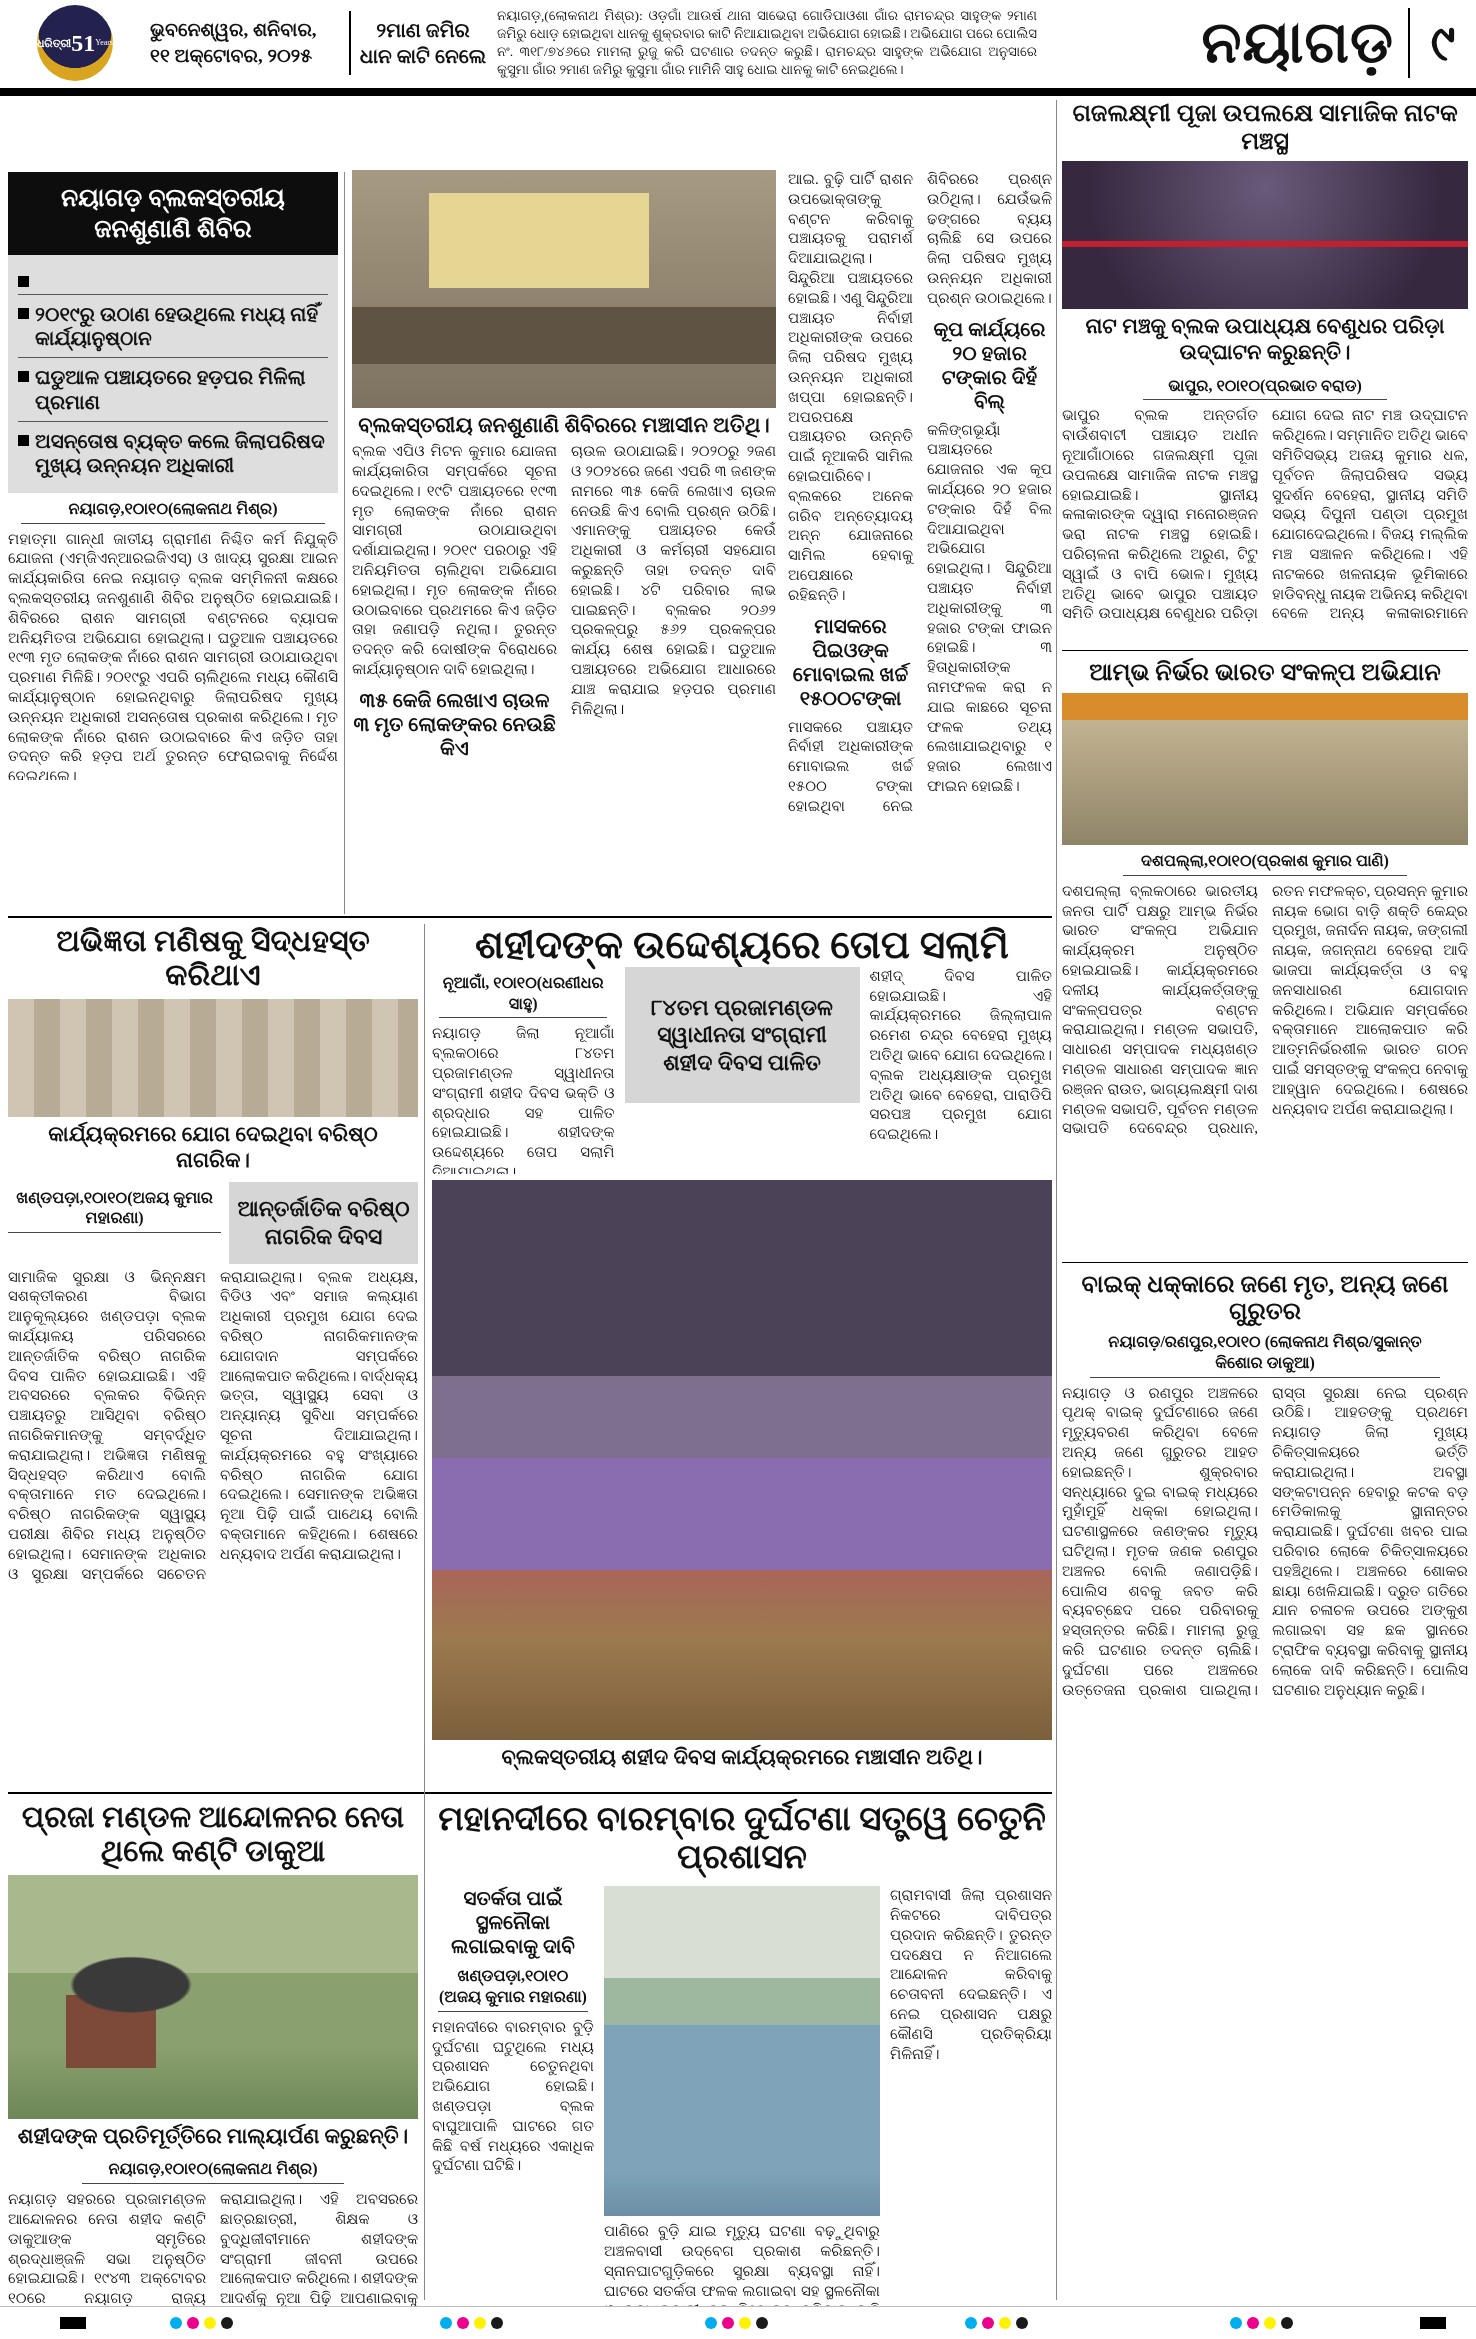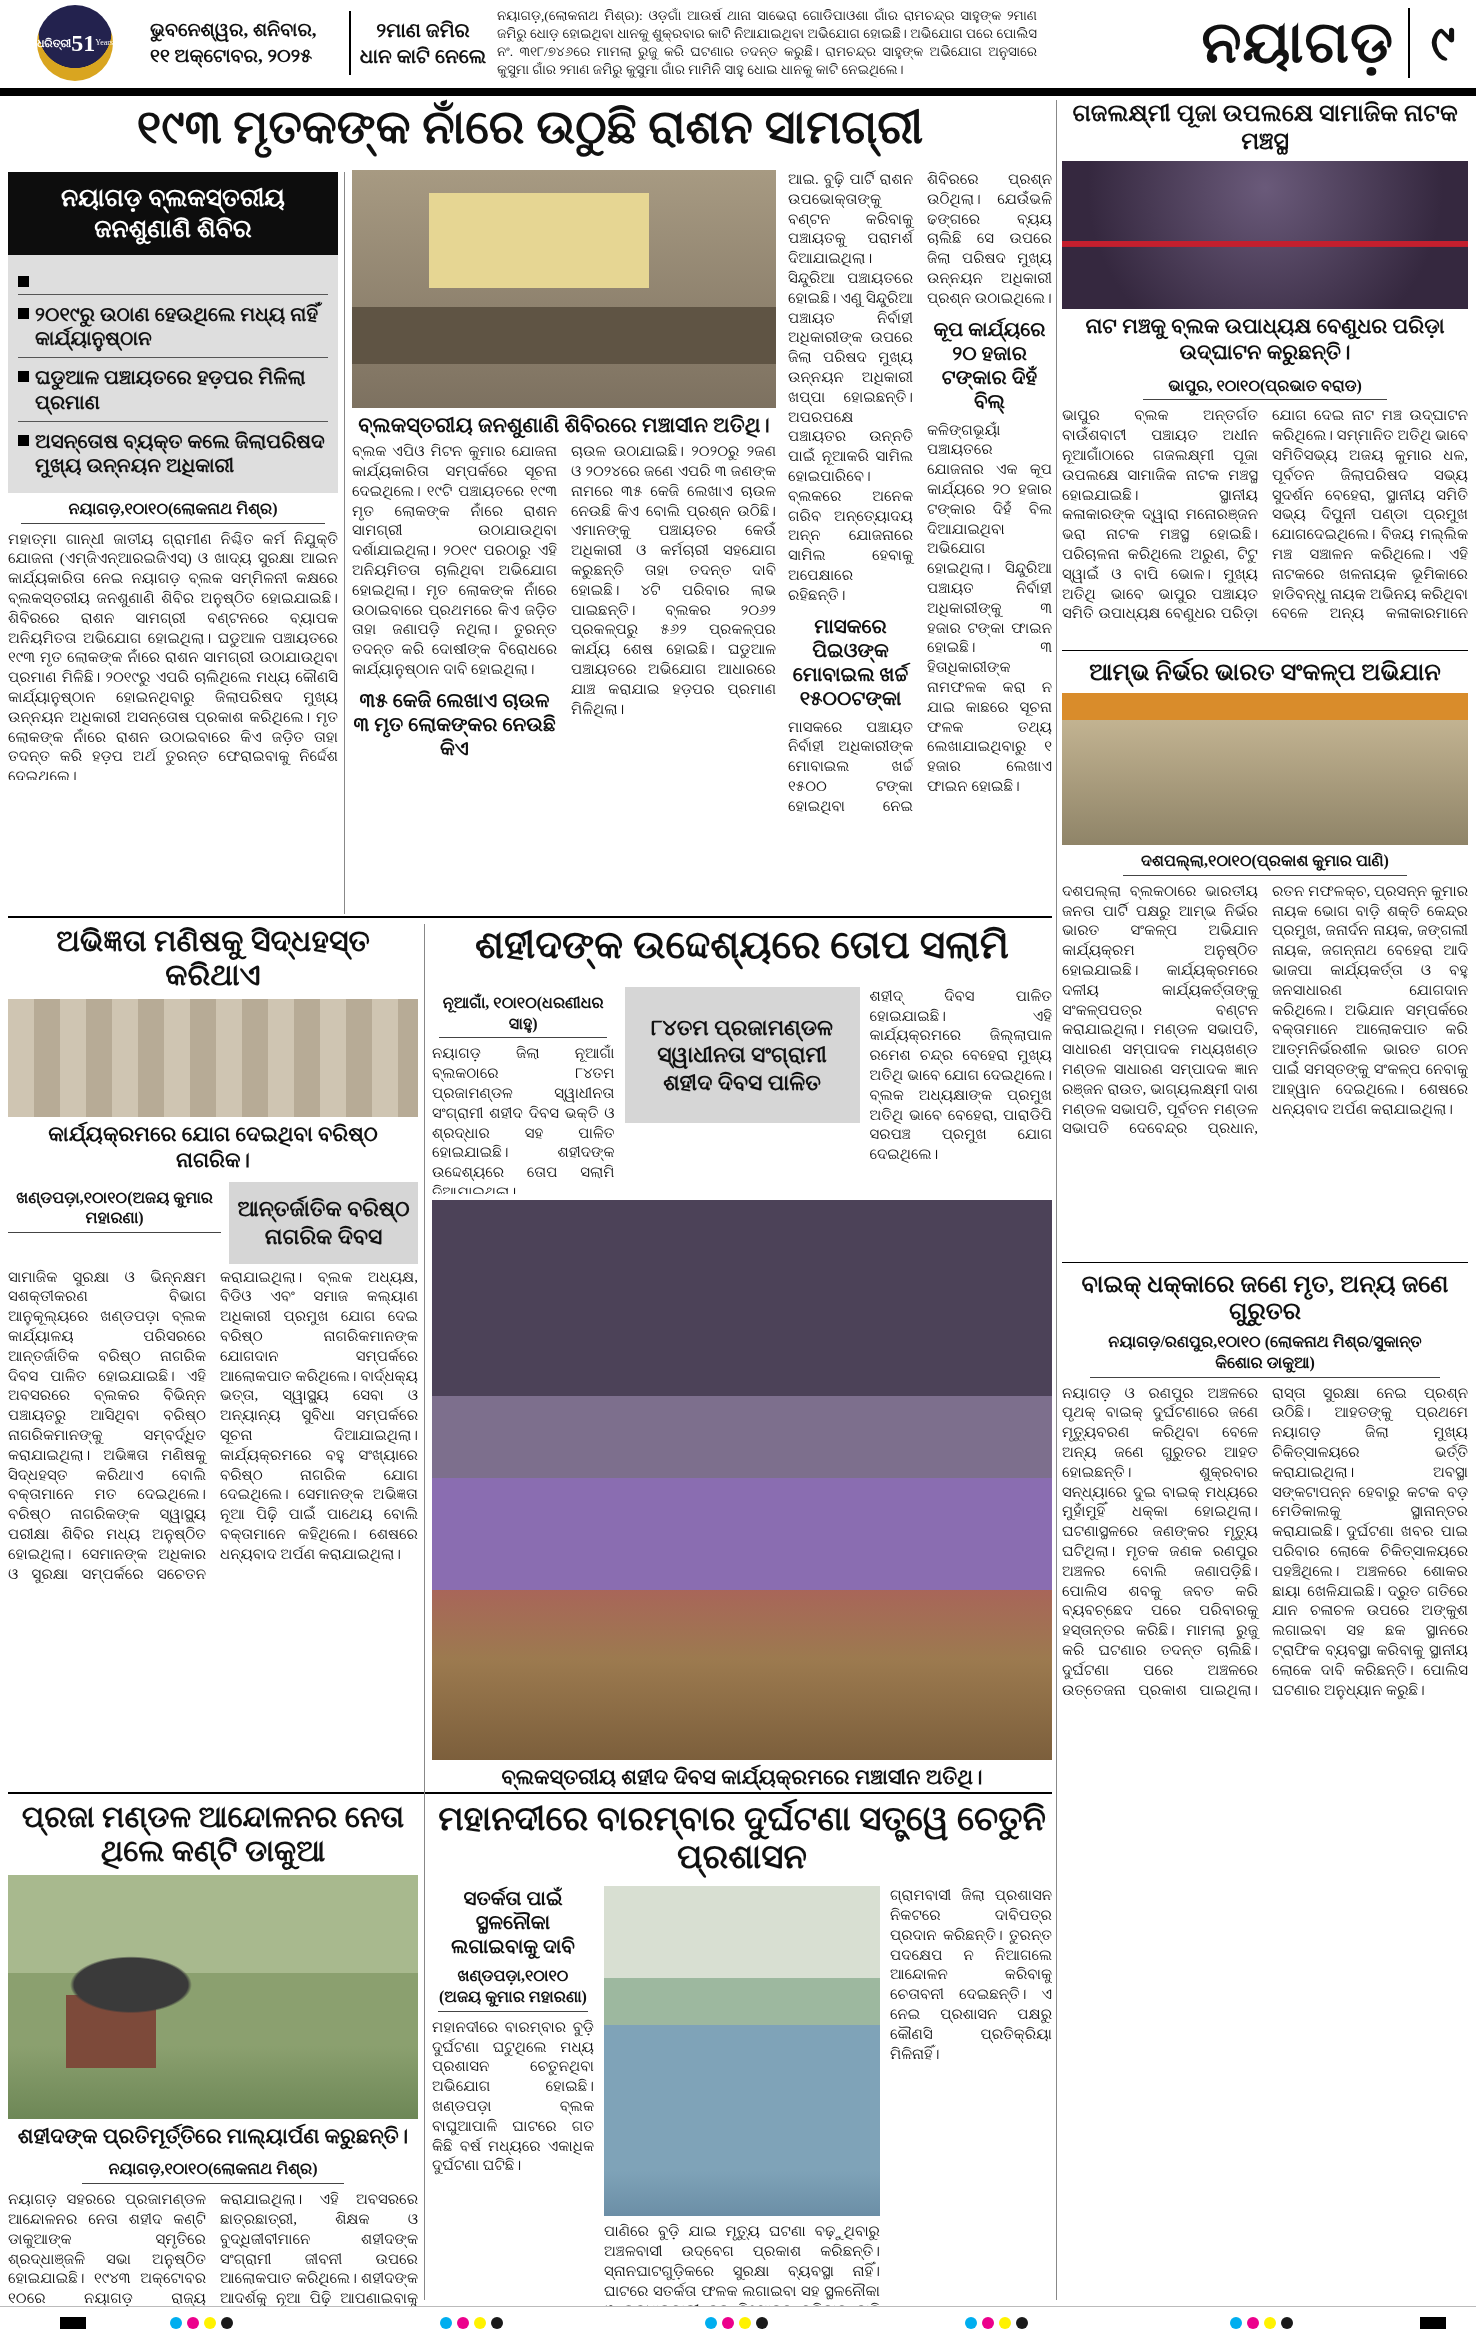--- a/index.html
+++ b/index.html
@@ -85,21 +85,20 @@
     </div>
     <div class="dateline">ଭୁବନେଶ୍ୱର, ଶନିବାର, ୧୧ ଅକ୍ଟୋବର, ୨୦୨୫</div>
     <div class="vsep"></div>
     <div class="brief-h">୨ମାଣ ଜମିର ଧାନ କାଟି ନେଲେ</div>
     <div class="brief-b">ନୟାଗଡ଼,(ଲୋକନାଥ ମିଶ୍ର): ଓଡ଼ଗାଁ ଆଉର୍ଷ ଥାନା ସାଭେରା ଗୋଡିପାଓଶା ଗାଁର ରାମଚନ୍ଦ୍ର ସାହୁଙ୍କ ୨ମାଣ ଜମିରୁ ଧୋଡ଼ ହୋଇଥିବା ଧାନକୁ ଶୁକ୍ରବାର କାଟି ନିଆଯାଇଥିବା ଅଭିଯୋଗ ହୋଇଛି। ଅଭିଯୋଗ ପରେ ପୋଲିସ ନଂ. ୩୧୮/୭୪୬ରେ ମାମଲା ରୁଜୁ କରି ଘଟଣାର ତଦନ୍ତ କରୁଛି। ରାମଚନ୍ଦ୍ର ସାହୁଙ୍କ ଅଭିଯୋଗ ଅନୁସାରେ କୁସୁମା ଗାଁର ୨ମାଣ ଜମିରୁ କୁସୁମା ଗାଁର ମାମିନି ସାହୁ ଧୋଇ ଧାନକୁ କାଟି ନେଇଥିଲେ।</div>
     <div class="masthead">ନୟାଗଡ଼</div>
     <div class="pageno">୯</div>
   </div>
   <div class="hdr-bar"></div>
 
-  <div class="abs headline-xl" style="left:8px;top:102px;width:1044px;">୧୯୩ ମୃତକଙ୍କ ନାଁରେ ଉଠୁଛି ରାଶନ ସାମଗ୍ରୀ</div>
 
   <div class="abs" style="left:8px;top:172px;width:330px;height:742px;">
     <div class="blackbox">ନୟାଗଡ଼ ବ୍ଲକସ୍ତରୀୟ ଜନଶୁଣାଣି ଶିବିର</div>
     <div class="graybullets">
       <div class="bl">
           <span class="sq"></span>
         </div>
       <div class="bl">
           <span class="sq"></span>
           <span>୨୦୧୯ରୁ ଉଠାଣ ହେଉଥିଲେ ମଧ୍ୟ ନାହିଁ କାର୍ଯ୍ୟାନୁଷ୍ଠାନ</span>
@@ -182,21 +181,21 @@
       <div class="graybox" style="flex:1;min-height:66px;">ଆନ୍ତର୍ଜାତିକ ବରିଷ୍ଠ ନାଗରିକ ଦିବସ</div>
     </div>
     <div class="body-t cols2" style="height:548px;">
       <span>ସାମାଜିକ ସୁରକ୍ଷା ଓ ଭିନ୍ନକ୍ଷମ ସଶକ୍ତୀକରଣ ବିଭାଗ ଆନୁକୂଲ୍ୟରେ ଖଣ୍ଡପଡ଼ା ବ୍ଲକ କାର୍ଯ୍ୟାଳୟ ପରିସରରେ ଆନ୍ତର୍ଜାତିକ ବରିଷ୍ଠ ନାଗରିକ ଦିବସ ପାଳିତ ହୋଇଯାଇଛି। ଏହି ଅବସରରେ ବ୍ଲକର ବିଭିନ୍ନ ପଞ୍ଚାୟତରୁ ଆସିଥିବା ବରିଷ୍ଠ ନାଗରିକମାନଙ୍କୁ ସମ୍ବର୍ଦ୍ଧିତ କରାଯାଇଥିଲା। ଅଭିଜ୍ଞତା ମଣିଷକୁ ସିଦ୍ଧହସ୍ତ କରିଥାଏ ବୋଲି ବକ୍ତାମାନେ ମତ ଦେଇଥିଲେ। ବରିଷ୍ଠ ନାଗରିକଙ୍କ ସ୍ୱାସ୍ଥ୍ୟ ପରୀକ୍ଷା ଶିବିର ମଧ୍ୟ ଅନୁଷ୍ଠିତ ହୋଇଥିଲା। ସେମାନଙ୍କ ଅଧିକାର ଓ ସୁରକ୍ଷା ସମ୍ପର୍କରେ ସଚେତନ କରାଯାଇଥିଲା।</span>
       <span>ବ୍ଲକ ଅଧ୍ୟକ୍ଷ, ବିଡିଓ ଏବଂ ସମାଜ କଲ୍ୟାଣ ଅଧିକାରୀ ପ୍ରମୁଖ ଯୋଗ ଦେଇ ବରିଷ୍ଠ ନାଗରିକମାନଙ୍କ ଯୋଗଦାନ ସମ୍ପର୍କରେ ଆଲୋକପାତ କରିଥିଲେ। ବାର୍ଦ୍ଧକ୍ୟ ଭତ୍ତା, ସ୍ୱାସ୍ଥ୍ୟ ସେବା ଓ ଅନ୍ୟାନ୍ୟ ସୁବିଧା ସମ୍ପର୍କରେ ସୂଚନା ଦିଆଯାଇଥିଲା। କାର୍ଯ୍ୟକ୍ରମରେ ବହୁ ସଂଖ୍ୟାରେ ବରିଷ୍ଠ ନାଗରିକ ଯୋଗ ଦେଇଥିଲେ। ସେମାନଙ୍କ ଅଭିଜ୍ଞତା ନୂଆ ପିଢ଼ି ପାଇଁ ପାଥେୟ ବୋଲି ବକ୍ତାମାନେ କହିଥିଲେ। ଶେଷରେ ଧନ୍ୟବାଦ ଅର୍ପଣ କରାଯାଇଥିଲା।</span>
     </div>
   </div>
 
   <div class="abs" style="left:432px;top:924px;width:620px;">
     <div class="headline-lg">ଶହୀଦଙ୍କ ଉଦ୍ଦେଶ୍ୟରେ ତୋପ ସଲାମି</div>
-    <div style="display:flex;gap:10px;margin-top:20px;">
+    <div style="display:flex;gap:10px;margin-top:0;">
       <div style="width:30%;">
         <div class="byline">ନୂଆଗାଁ, ୧୦ା୧୦(ଧରଣୀଧର ସାହୁ)</div>
         <div class="body-t" style="height:150px;">ନୟାଗଡ଼ ଜିଲା ନୂଆଗାଁ ବ୍ଲକଠାରେ ୮୪ତମ ପ୍ରଜାମଣ୍ଡଳ ସ୍ୱାଧୀନତା ସଂଗ୍ରାମୀ ଶହୀଦ ଦିବସ ଭକ୍ତି ଓ ଶ୍ରଦ୍ଧାର ସହ ପାଳିତ ହୋଇଯାଇଛି। ଶହୀଦଙ୍କ ଉଦ୍ଦେଶ୍ୟରେ ତୋପ ସଲାମି ଦିଆଯାଇଥିଲା।</div>
       </div>
       <div class="graybox" style="width:36%;height:120px;align-self:flex-start;">୮୪ତମ ପ୍ରଜାମଣ୍ଡଳ ସ୍ୱାଧୀନତା ସଂଗ୍ରାମୀ ଶହୀଦ ଦିବସ ପାଳିତ</div>
       <div class="body-t" style="width:30%;height:196px;">ଶହୀଦ୍ ଦିବସ ପାଳିତ ହୋଇଯାଇଛି। ଏହି କାର୍ଯ୍ୟକ୍ରମରେ ଜିଲ୍ଲାପାଳ ରମେଶ ଚନ୍ଦ୍ର ବେହେରା ମୁଖ୍ୟ ଅତିଥି ଭାବେ ଯୋଗ ଦେଇଥିଲେ। ବ୍ଲକ ଅଧ୍ୟକ୍ଷାଙ୍କ ପ୍ରମୁଖ ଅତିଥି ଭାବେ ବେହେରା, ପାରାଡିପି ସରପଞ୍ଚ ପ୍ରମୁଖ ଯୋଗ ଦେଇଥିଲେ।</div>
     </div>
     <div class="photo ph-flower" style="height:560px;margin-top:6px;"></div>
     <div class="caption">ବ୍ଲକସ୍ତରୀୟ ଶହୀଦ ଦିବସ କାର୍ଯ୍ୟକ୍ରମରେ ମଞ୍ଚାସୀନ ଅତିଥି।</div>
   </div>

